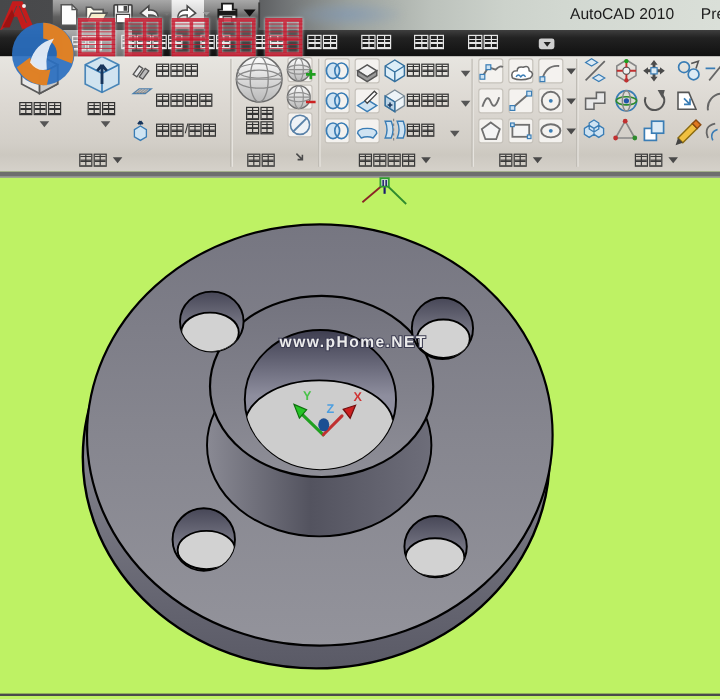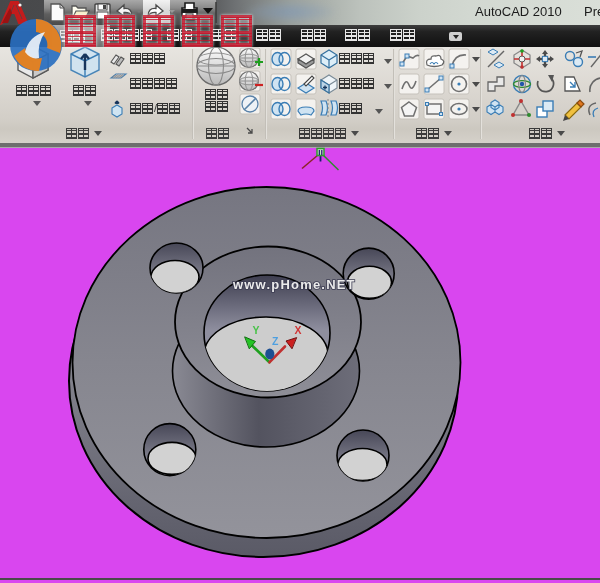--- a/index.html
+++ b/index.html
@@ -24,21 +24,21 @@
 
 #ribbon{position:absolute;left:0;top:47px;width:600px;height:96px;
 background:linear-gradient(180deg,#e7e5e0 0,#dcd8d2 40px,#d2cec7 73px,#ccc8c0 82px,#d5d1ca 96px)}
 #ribbon .sep{position:absolute;top:2px;height:90px;width:2px;background:linear-gradient(90deg,#b2aea6,#f4f2ee)}
 .plabel{position:absolute;top:78px;height:16px;display:flex;align-items:center;color:#3a3a3a}
 .plabel .z{width:11px;height:11px;margin-right:1px;border-width:1px}
 .dnarr{width:0;height:0;border-left:4px solid transparent;border-right:4px solid transparent;border-top:5px solid #4a4a4a;margin-left:4px}
 .btxt{position:absolute;display:flex;color:#333}
 .btxt .z{width:11px;height:11px;margin-right:1px}
 
-#cv{position:absolute;left:0;top:143px;width:600px;height:440px;background:#d946ef}
+#cv{position:absolute;left:0;top:143px;width:600px;height:440px;background:#bef264}
 #cvband{position:absolute;left:0;top:0;width:600px;height:5px;background:#6e6e6e;border-bottom:1px solid #aaa}
 #botline{position:absolute;left:0;top:435px;width:600px;height:2px;background:#4a4a4a}
 
 #wm1{position:absolute;left:65px;top:15px;display:flex;color:rgba(198,22,44,.8);filter:drop-shadow(0 0 1.5px rgba(255,255,255,.9))}
 #wm1 .z{width:31px;height:32px;margin-right:8px;border-width:3px}
 #wm1 .z:before{border-top-width:3px}
 #wm1 .z:after{border-left-width:3px}
 #wm2{position:absolute;left:64px;top:45px;font-size:19.5px;font-weight:bold;color:rgba(52,140,70,.85);letter-spacing:-0.2px}
 </style></head><body>
 <div id="root">

